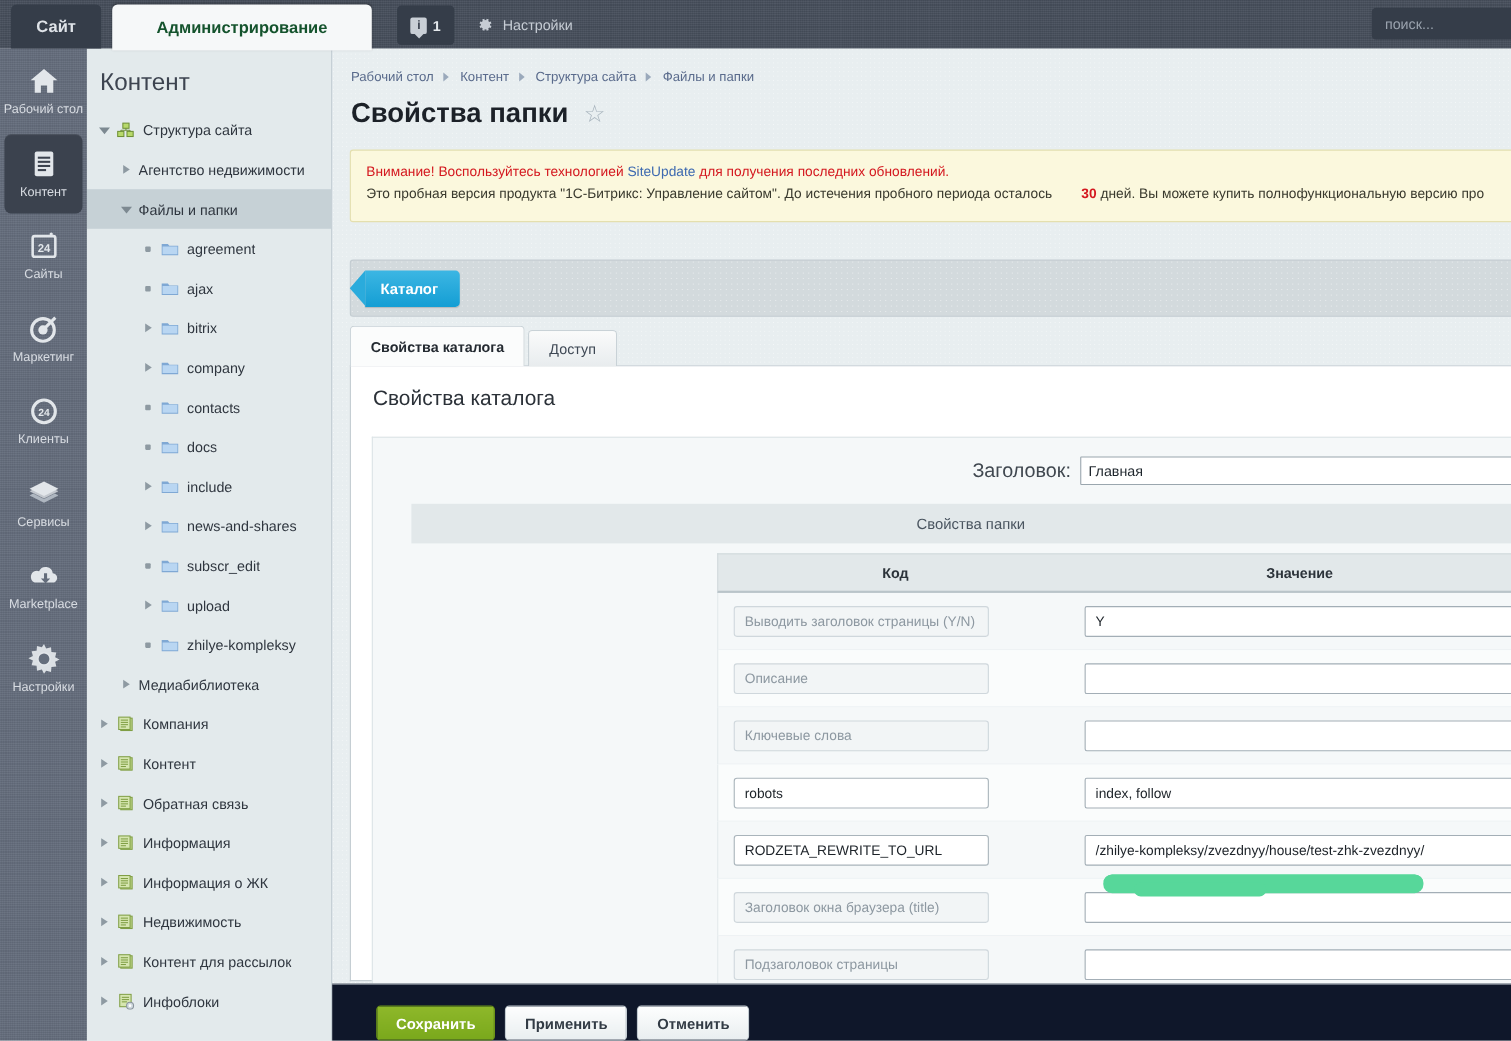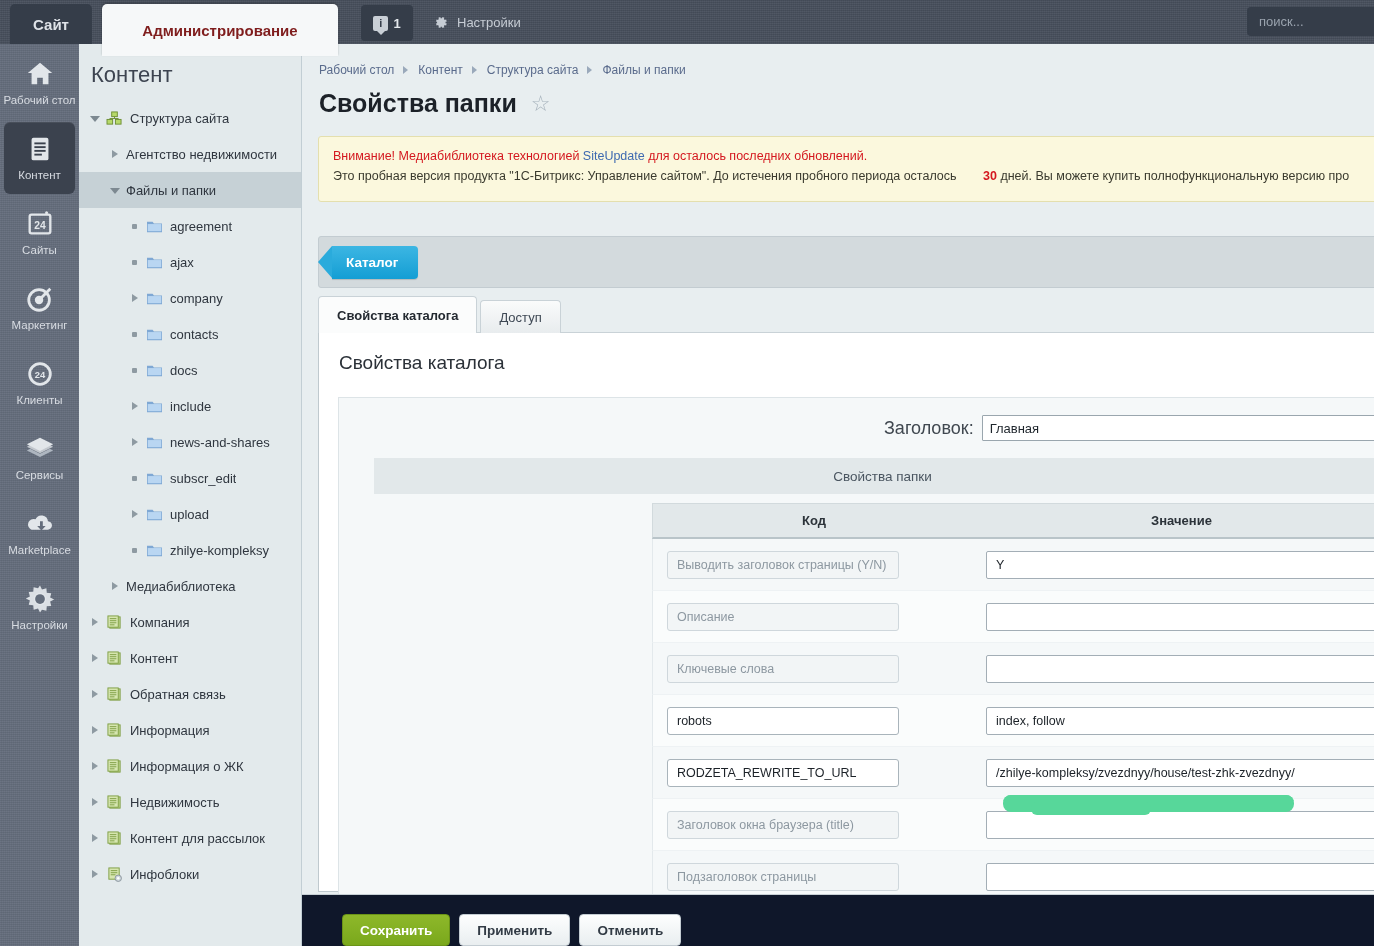--- a/index.html
+++ b/index.html
@@ -23,22 +23,22 @@
   }
   .tb-tab {
     position: absolute; top: 4px; height: 40px;
     display: flex; align-items: center; justify-content: center;
     font-size: 15px; font-weight: bold;
     border-radius: 5px 5px 0 0;
     cursor: pointer; white-space: nowrap;
   }
   .tb-tab.site { left: 10px; width: 82px; background: #353d49; color: #dfe3e8; }
   .tb-tab.admin {
-    left: 102px; width: 236px; height: 52px; top: 4px;
-    background: #f6f8f9; color: #7f1d1d;
+    left: 102px; width: 236px; height: 42px; top: 4px;
+    background: #f6f8f9; color: #14532d;
     box-shadow: 0 -1px 2px rgba(0,0,0,.25);
   }
   .tb-badge {
     position: absolute; left: 361px; top: 5px; width: 52px; height: 36px;
     background: #353d49; border-radius: 4px;
     display: flex; align-items: center; justify-content: center; gap: 5px;
     color: #e4e8ec; font-size: 13px; font-weight: bold; cursor: pointer;
   }
   .tb-badge .sq {
     width: 15px; height: 15px; background: #c9cfd6; border-radius: 2px;
@@ -401,20 +401,28 @@
           <path fill="#b9d6f2" d="M1.8 5.4h14.4V13H1.8z"></path>
         </svg>
         <span class="tlbl">ajax</span>
       </div>
       <div class="tnode" style="padding-left:50px">
         <span class="tw-arrow right"></span>
         <svg width="17" height="15" viewBox="0 0 18 16" class="ticon">
           <path fill="#7fa8d4" d="M1 3h6l1.4 1.8H17V14H1z"></path>
           <path fill="#b9d6f2" d="M1.8 5.4h14.4V13H1.8z"></path>
         </svg>
+        <span class="tlbl">bitrix</span>
+      </div>
+      <div class="tnode" style="padding-left:50px">
+        <span class="tw-arrow right"></span>
+        <svg width="17" height="15" viewBox="0 0 18 16" class="ticon">
+          <path fill="#7fa8d4" d="M1 3h6l1.4 1.8H17V14H1z"></path>
+          <path fill="#b9d6f2" d="M1.8 5.4h14.4V13H1.8z"></path>
+        </svg>
         <span class="tlbl">company</span>
       </div>
       <div class="tnode" style="padding-left:50px">
         <span class="tw-dot"></span>
         <svg width="17" height="15" viewBox="0 0 18 16" class="ticon">
           <path fill="#7fa8d4" d="M1 3h6l1.4 1.8H17V14H1z"></path>
           <path fill="#b9d6f2" d="M1.8 5.4h14.4V13H1.8z"></path>
         </svg>
         <span class="tlbl">contacts</span>
       </div>
@@ -596,21 +604,21 @@
       <a>Файлы и папки</a>
     </div>
   <div class="pagetitle-row">
     <div class="pagetitle">Свойства папки</div>
     <div class="star">☆</div>
   </div>
 </div>
 
 <div class="warnbox">
   <div class="warn-l1">
-    <span>Внимание! Медиабиблиотека технологией </span><a>SiteUpdate</a><span> для осталось последних обновлений.</span>
+    <span>Внимание! Воспользуйтесь технологией </span><a>SiteUpdate</a><span> для получения последних обновлений.</span>
   </div>
   <div class="warn-l2">
     <span>Это пробная версия продукта "1С-Битрикс: Управление сайтом". До истечения пробного периода осталось </span><b>30</b><span> дней. Вы можете купить полнофункциональную версию про</span>
   </div>
 </div>
 
 <div class="caprow">
   <div class="catbtn">Каталог</div>
 </div>
 

